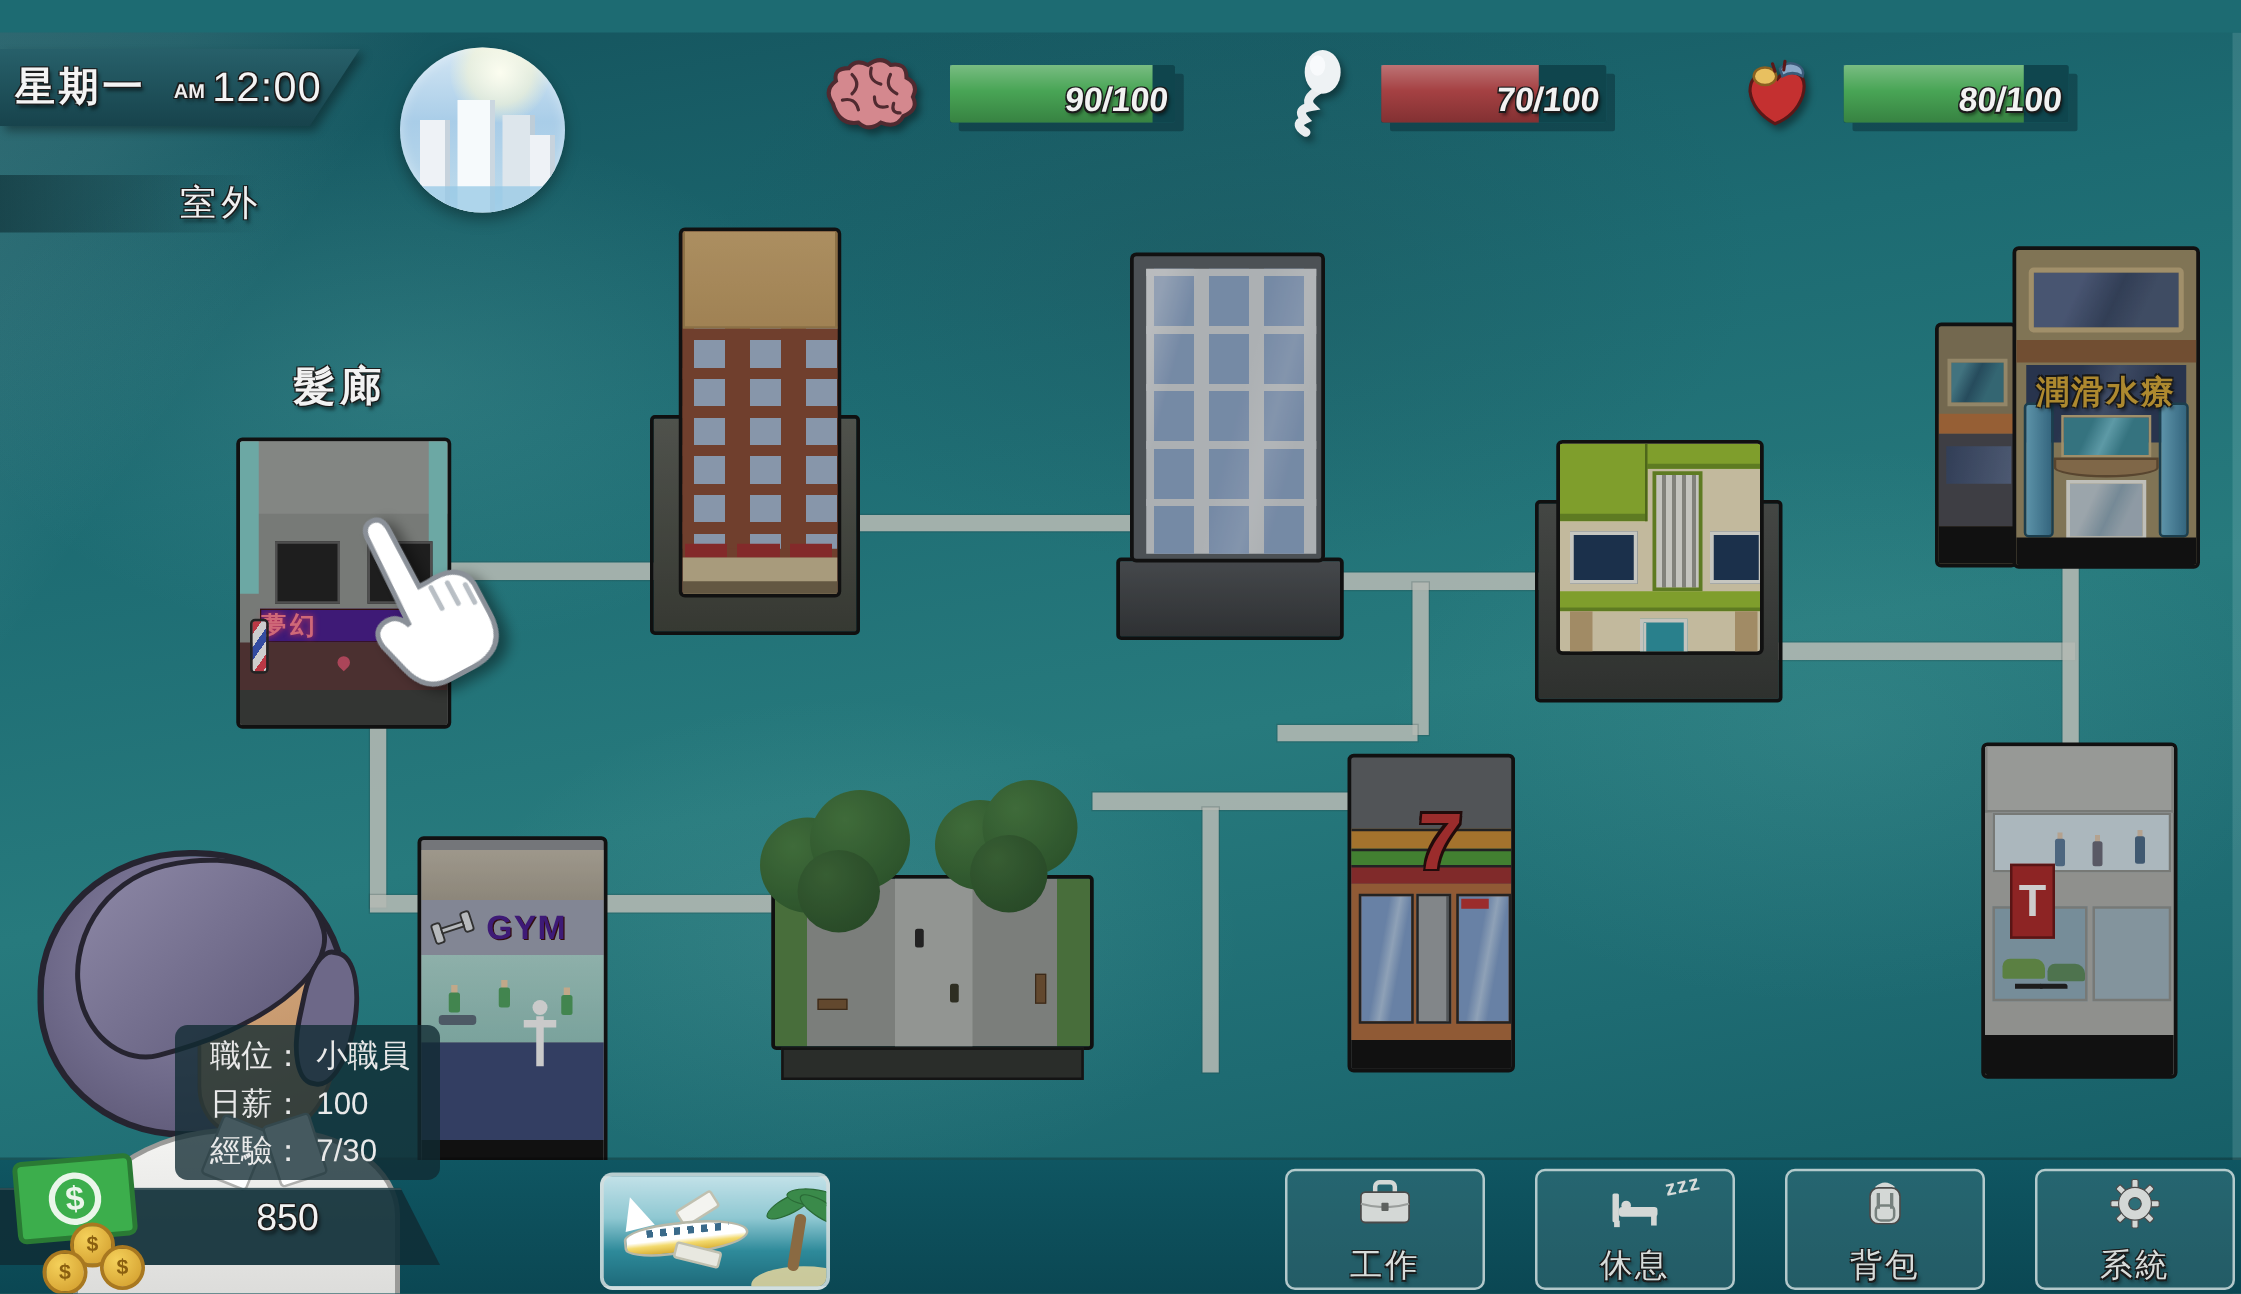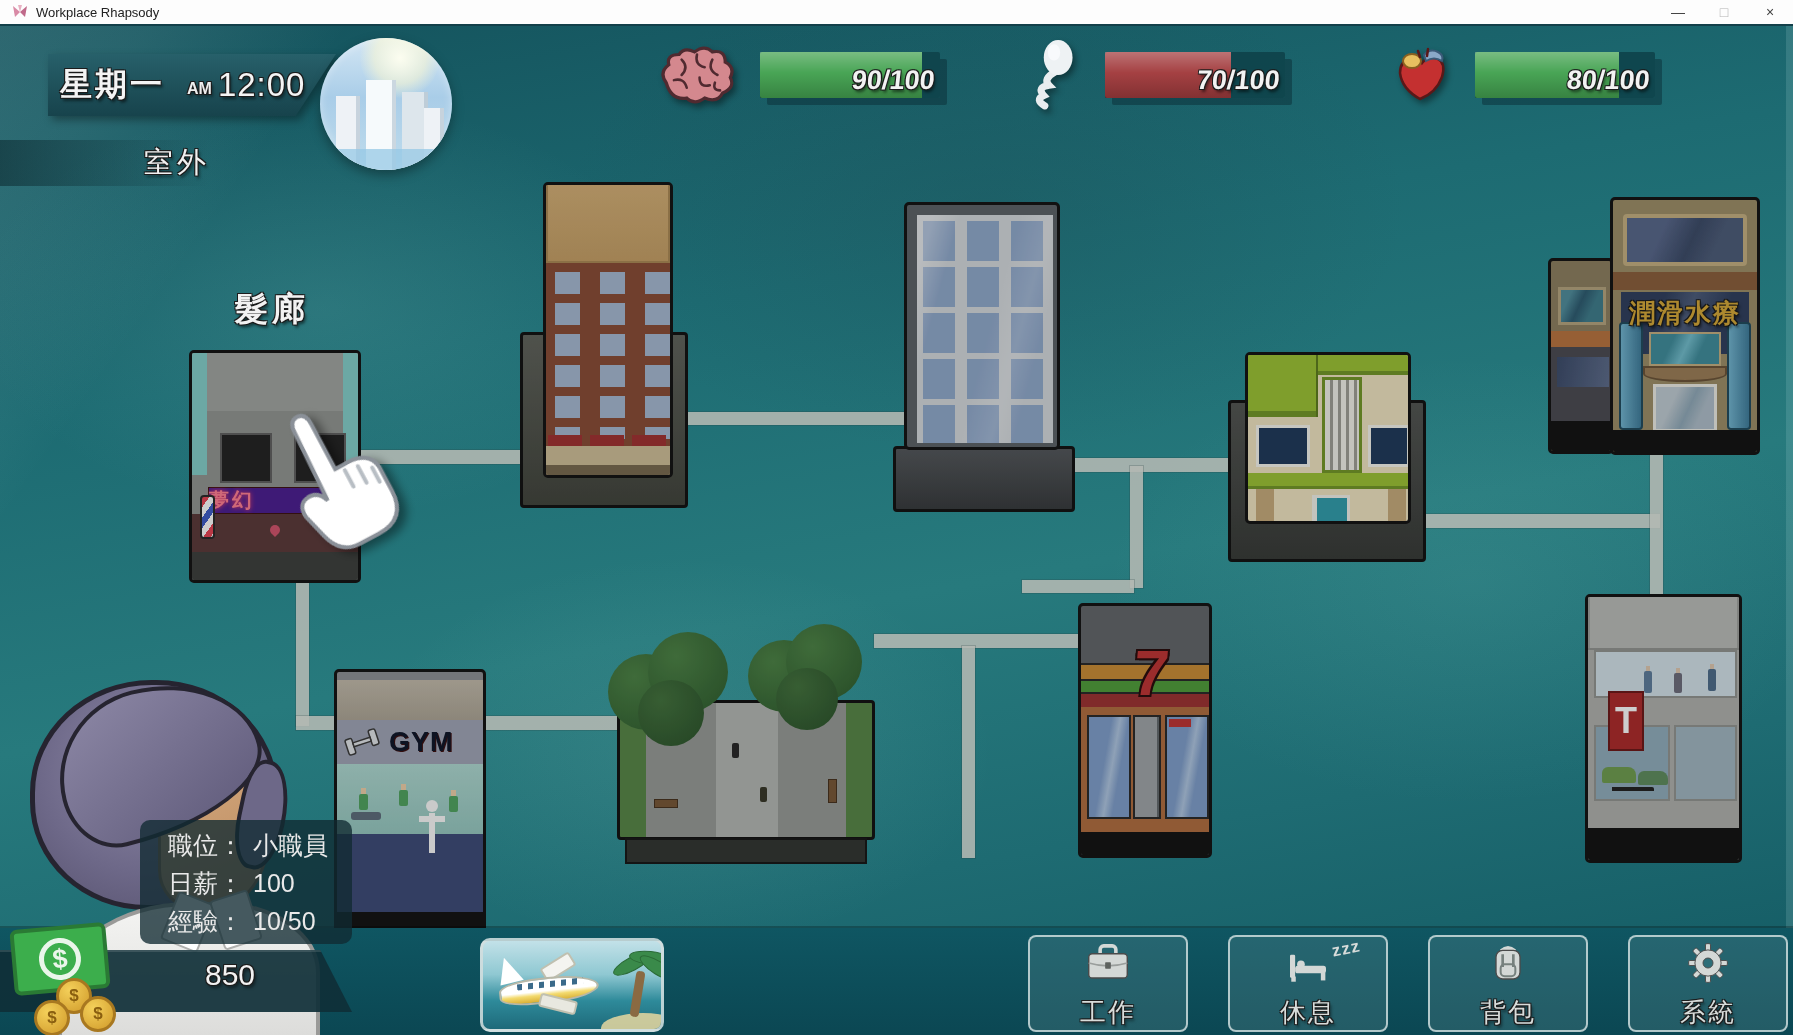--- a/index.html
+++ b/index.html
@@ -26,21 +26,21 @@
   .edgeglow{position:absolute;right:0;top:0;width:7px;height:1009px;background:rgba(185,225,225,.17);z-index:3;}
   
   .path{position:absolute;background:#b4b9b3;opacity:.88;z-index:1;box-shadow:0 0 0 1px rgba(40,60,60,.25);}
   
   .bld{position:absolute;border:3px solid #141414;border-radius:5px;z-index:3;filter:brightness(.84) saturate(.92);overflow:hidden;}
   .ped{position:absolute;border:3px solid #141414;border-radius:4px;z-index:2;filter:brightness(.8);}
   .sq{position:absolute;}
   .outlined{text-shadow:-1px -1px 0 #1c1c1c,1px -1px 0 #1c1c1c,-1px 1px 0 #1c1c1c,1px 1px 0 #1c1c1c,2px 3px 3px rgba(0,0,0,.55);}
   .maplabel{font-size:33px;font-weight:bold;color:#f2f2f2;letter-spacing:4px;z-index:5;text-align:center;}
   
-  .bannerwrap{position:absolute;left:0;top:28px;z-index:6;filter:drop-shadow(4px 4px 4px rgba(0,0,0,.35));padding-left:48px;}
+  .bannerwrap{position:absolute;left:0;top:13px;z-index:6;filter:drop-shadow(4px 4px 4px rgba(0,0,0,.35));}
   .banner{width:288px;height:62px;background:linear-gradient(#27606a,#17434c);clip-path:polygon(0 0,100% 0,86% 100%,0 100%);display:flex;align-items:center;}
   .daytxt{font-size:32px;font-weight:bold;color:#f4f4f4;margin-left:12px;letter-spacing:3px;}
   .ampm{font-size:16px;font-weight:bold;color:#eee;margin-left:22px;margin-top:8px;}
   .timetxt{font-size:33px;color:#f4f4f4;margin-left:6px;letter-spacing:1px;}
   .loclabel{position:absolute;left:0;top:114px;width:210px;height:46px;z-index:6;background:linear-gradient(90deg,rgba(10,38,44,.55),rgba(10,38,44,.15) 70%,transparent);display:flex;align-items:center;justify-content:flex-end;}
   .loclabel span{font-size:29px;color:#f0f0f0;margin-left:14px;letter-spacing:4px;}
   .weather{position:absolute;left:320px;top:12px;width:132px;height:132px;border-radius:50%;overflow:hidden;z-index:6;
     background:linear-gradient(#d3e6f4 0%,#a9cde8 45%,#bfdcec 100%);box-shadow:0 5px 12px rgba(0,0,0,.35), inset 0 0 10px rgba(255,255,255,.4);}
   .weather .sun{position:absolute;left:30%;top:-15%;width:80px;height:80px;border-radius:50%;background:radial-gradient(circle,rgba(255,255,240,.95) 0%,rgba(255,250,210,.55) 45%,transparent 72%);}
   .weather .b{position:absolute;background:#eef2f6;box-shadow:inset -4px 0 0 rgba(160,180,195,.5);}
@@ -90,33 +90,20 @@
   .zzz{position:absolute;font-size:17px;font-weight:bold;color:#d8dcda;transform:rotate(-12deg);letter-spacing:1px;}
   
   .signtext{position:absolute;font-weight:bold;text-align:center;}
   .figure{position:absolute;}
 </style>
 </head>
 <body>
 
 <div class="screen">
 
-  <div class="titlebar">
-    <svg class="appicon" width="16" height="16" viewBox="0 0 16 16">
-      <path d="M1 2 L8 8 L3 13 Z" fill="#d98aa6"></path>
-        <path d="M15 2 L8 8 L13 13 Z" fill="#c06a8a"></path>
-      <path d="M6 1 L8 8 L10 1 Z" fill="#e8b0c2"></path>
-    </svg>
-    <span class="title">Workplace Rhapsody</span>
-    <div class="wcontrols">
-      <span class="wbtn">—</span>
-      <span class="wbtn dim">□</span>
-      <span class="wbtn">×</span>
-    </div>
-  </div>
 
   <div class="game">
 
     <div class="edgeglow"></div>
 
     <div class="path" style="left:355px;top:424px;width:170px;height:14px;"></div>
     <div class="path" style="left:686px;top:386px;width:222px;height:13px;"></div>
     <div class="path" style="left:1058px;top:432px;width:174px;height:14px;"></div>
     <div class="path" style="left:1130px;top:440px;width:13px;height:122px;"></div>
     <div class="path" style="left:1022px;top:554px;width:112px;height:13px;"></div>
@@ -192,21 +179,21 @@
     <div class="bld" style="left:334px;top:643px;width:152px;height:269px;background:#8a8d92;">
       <div class="sq" style="left:0;top:8px;width:100%;height:40px;background:linear-gradient(#bcb4a4,#a8a090);"></div>
       <div class="sq" style="left:0;top:48px;width:100%;height:44px;background:#9aa0b2;display:flex;align-items:center;">
         <svg width="38" height="30" viewBox="0 0 38 30" style="margin-left:6px;">
           <g transform="rotate(-18 19 15)">
             <rect x="3" y="8" width="7" height="16" rx="2" fill="#d8dce0" stroke="#3a3a3a" stroke-width="1.5"></rect>
             <rect x="28" y="6" width="7" height="16" rx="2" fill="#d8dce0" stroke="#3a3a3a" stroke-width="1.5"></rect>
             <rect x="10" y="13" width="18" height="4" fill="#d8dce0" stroke="#3a3a3a" stroke-width="1.5"></rect>
           </g>
         </svg>
-        <span class="signtext" style="position:static;font-size:27px;color:#0f172a;letter-spacing:1px;text-shadow:1px 1px 0 #401010;margin-left:8px;">GYM</span>
+        <span class="signtext" style="position:static;font-size:27px;color:#4c1d95;letter-spacing:1px;text-shadow:1px 1px 0 #401010;margin-left:8px;">GYM</span>
       </div>
       <div class="sq" style="left:0;top:92px;width:100%;height:70px;background:linear-gradient(#a6d2ca,#8ec2ba);">
         <div class="figure" style="left:22px;top:22px;width:9px;height:16px;background:#4aa05a;border-radius:2px;box-shadow:0 -8px 0 -2px #e8c8a0;margin-top:8px;"></div>
         <div class="figure" style="left:62px;top:18px;width:9px;height:16px;background:#4aa05a;border-radius:2px;box-shadow:0 -8px 0 -2px #e8c8a0;margin-top:8px;"></div>
         <div class="figure" style="left:112px;top:24px;width:9px;height:16px;background:#4aa05a;border-radius:2px;box-shadow:0 -8px 0 -2px #e8c8a0;margin-top:8px;"></div>
         <div class="figure" style="left:14px;top:48px;width:30px;height:8px;background:#5a6a7a;border-radius:3px;"></div>
       </div>
       <div class="sq" style="left:0;top:162px;width:100%;height:78px;background:#3c4a78;">
         <div class="figure" style="left:82px;top:-34px;width:26px;height:70px;">
           <div style="position:absolute;left:7px;top:0;width:12px;height:12px;border-radius:50%;background:#f0f0f0;"></div>
@@ -340,21 +327,21 @@
       <div class="inforow">
         <span>職位：</span>
         <span class="v">小職員</span>
       </div>
       <div class="inforow">
         <span>日薪：</span>
         <span class="v">100</span>
       </div>
       <div class="inforow">
         <span>經驗：</span>
-        <span class="v">10/50</span>
+        <span class="v">7/30</span>
       </div>
     </div>
 
     <div class="moneybar"></div>
     <span class="moneyval outlined">850</span>
     <div class="bill">
         <div class="ring">$</div>
       </div>
     <div class="coin" style="left:56px;top:952px;">$</div>
     <div class="coin" style="left:80px;top:970px;">$</div>

